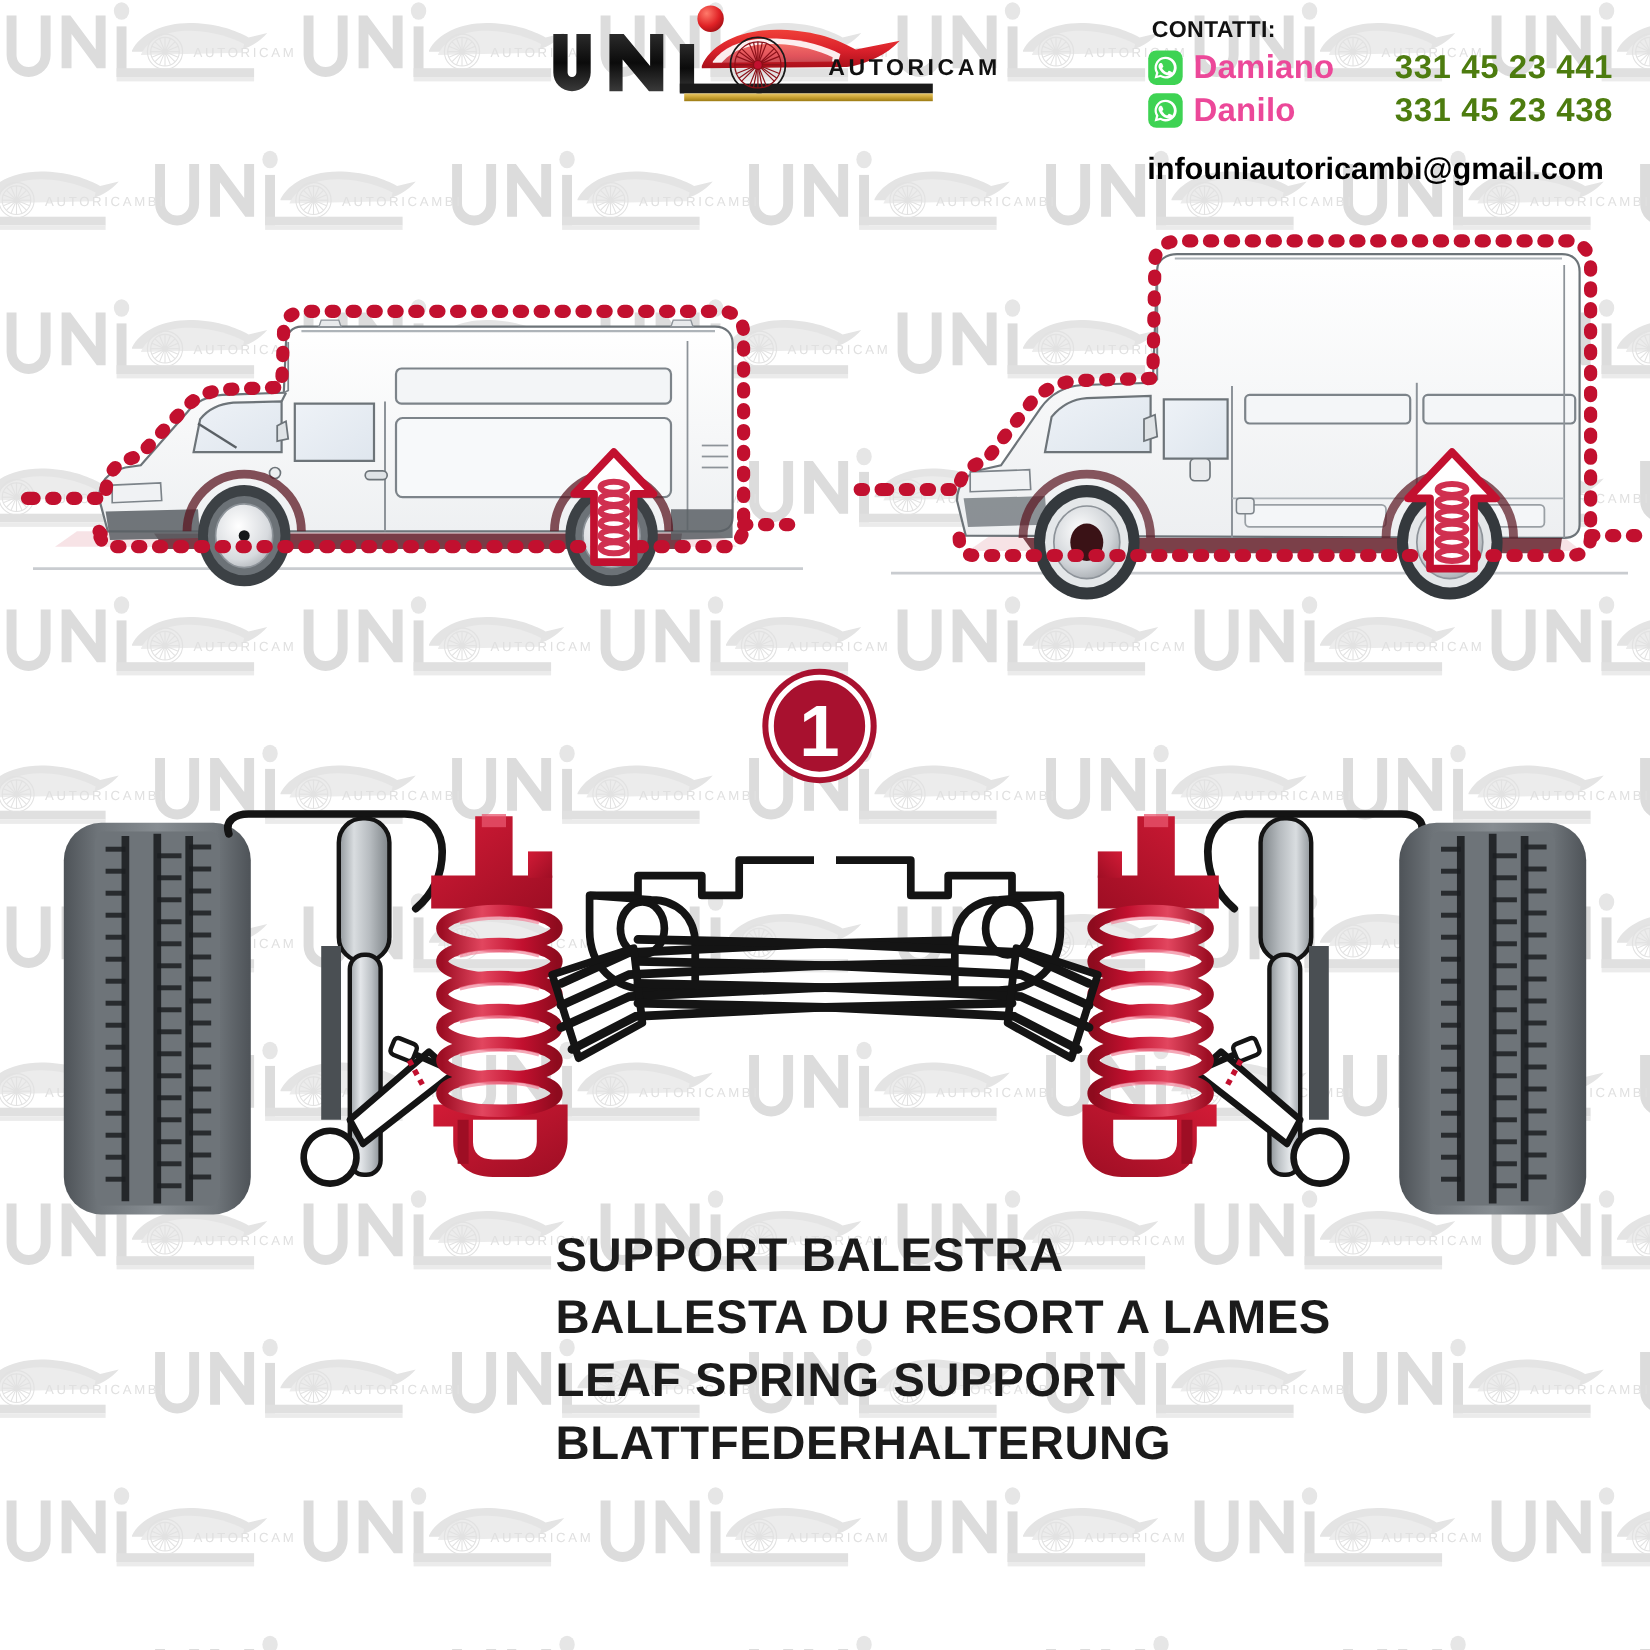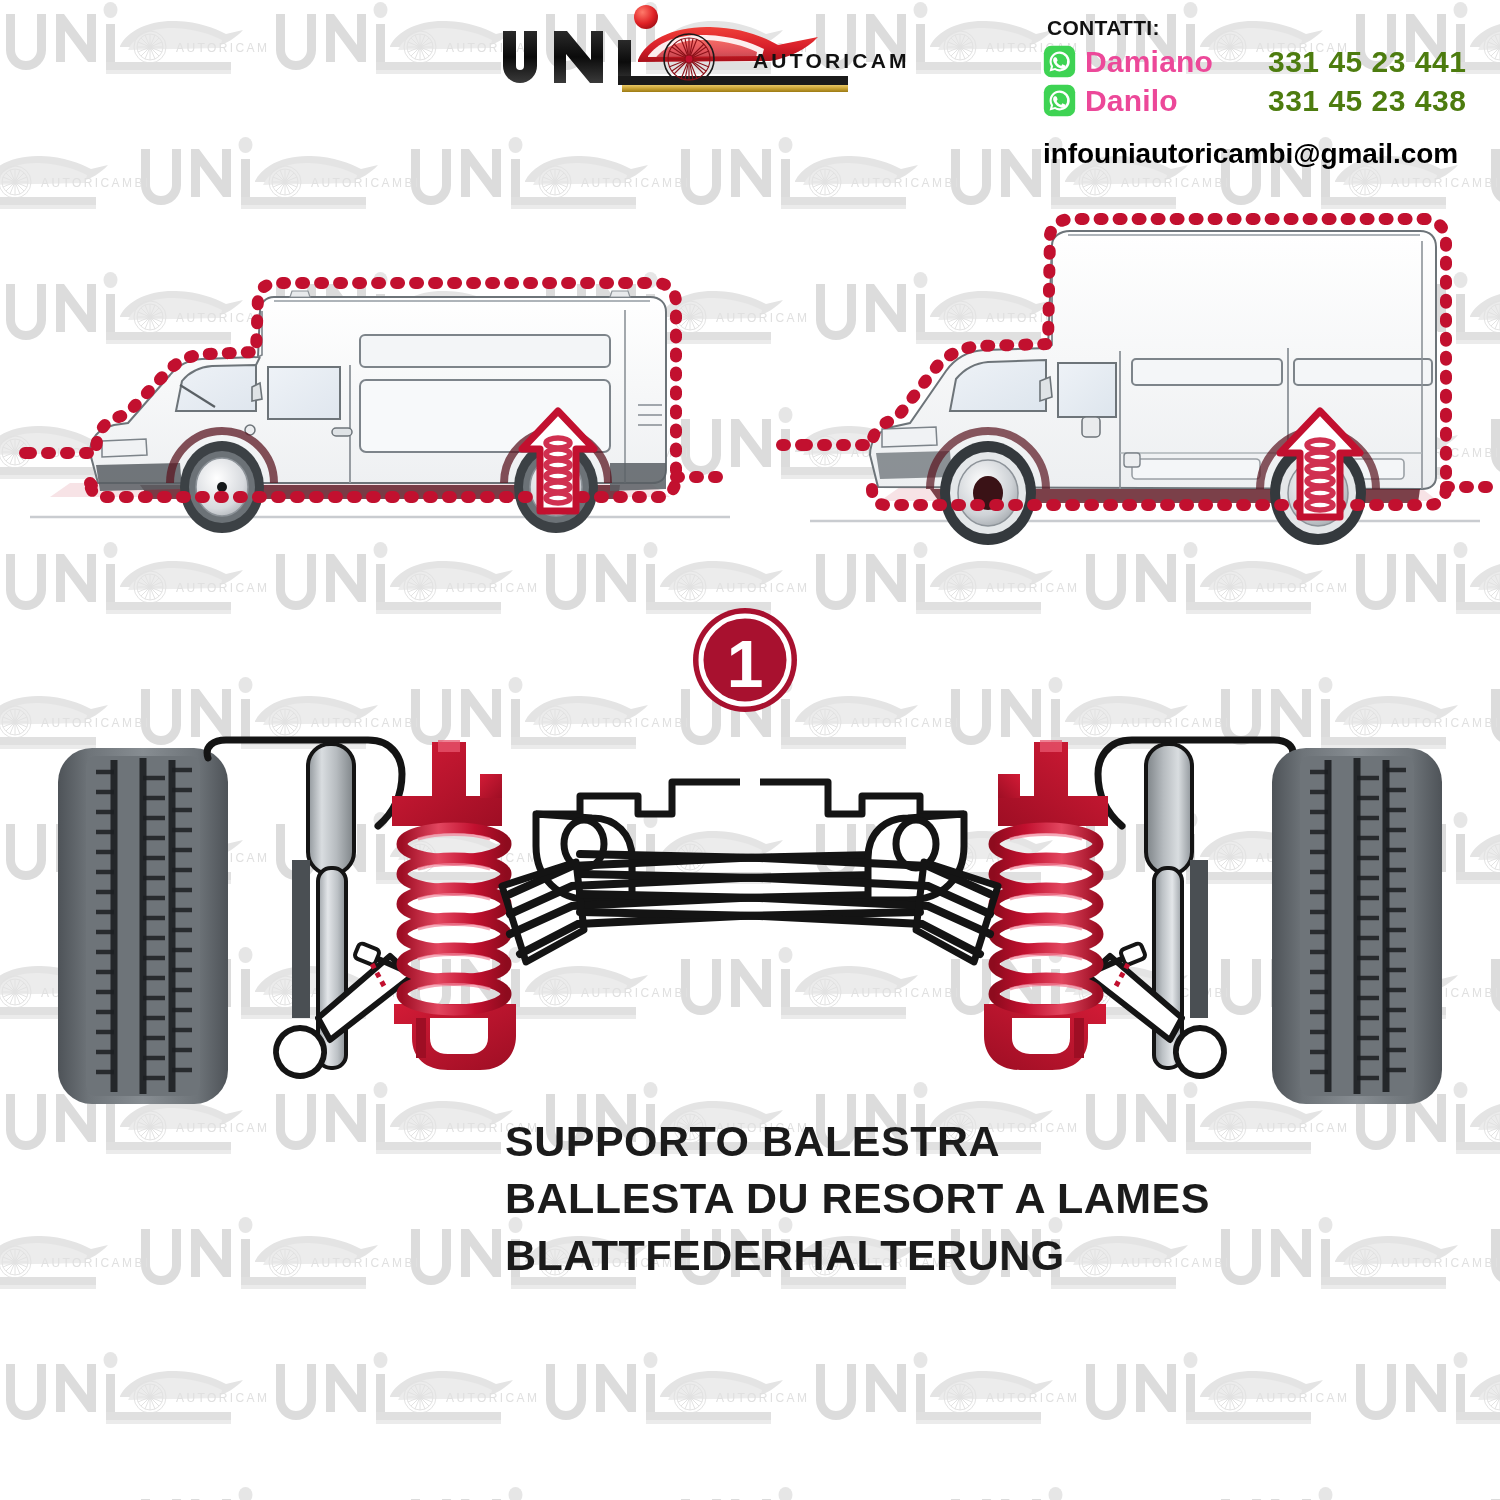--- a/index.html
+++ b/index.html
@@ -628,18 +628,19 @@
           <line x1="1376" y1="310" x2="1396" y2="310"></line>
             <line x1="1376" y1="330" x2="1396" y2="330"></line>
           <line x1="1376" y1="350" x2="1396" y2="350"></line>
             <line x1="1376" y1="370" x2="1396" y2="370"></line>
         </g>
       </g>
     </svg>
   </div>
 
   <div class="caption">
-    <div class="capline">SUPPORTO BALESTRA</div>
+    <div class="capline">SUPPORT BALESTRA</div>
     <div class="capline">BALLESTA DU RESORT A LAMES</div>
+    <div class="capline">LEAF SPRING SUPPORT</div>
     <div class="capline">BLATTFEDERHALTERUNG</div>
   </div>
 
 </div>
 
 </body></html>

